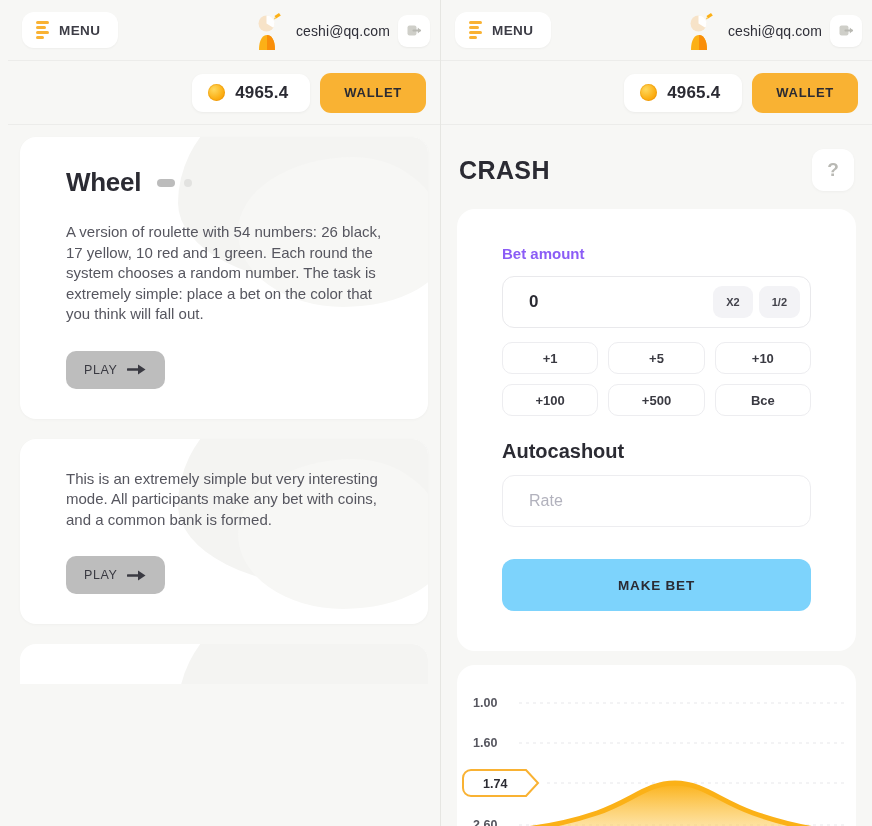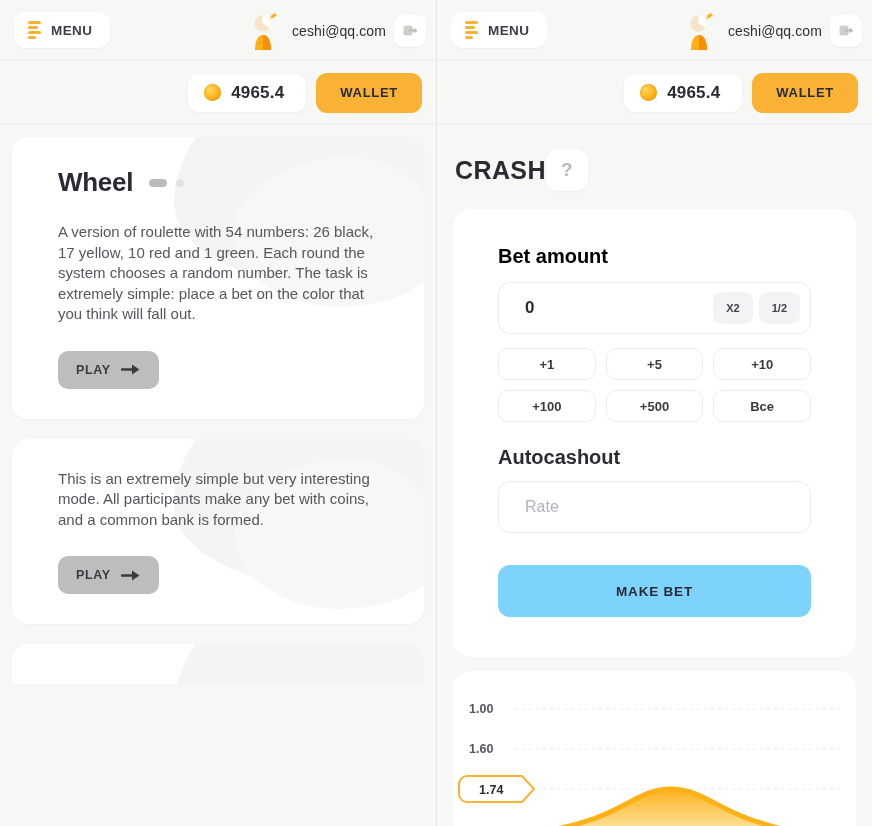--- a/index.html
+++ b/index.html
@@ -2,21 +2,21 @@
 <html><head>
 <meta charset="utf-8">
 <style>
   * { box-sizing: border-box; margin: 0; padding: 0; }
   html, body {
     width: 872px; height: 826px;
     font-family: "Liberation Sans", sans-serif;
     background: #f7f7f5;
     overflow: hidden;
   }
-  .screen { display: flex; width: 872px; height: 582px; }
+  .screen { display: flex; width: 872px; height: 582px; padding-left: 8px; }
 
   
   .panel { position: relative; height: 826px; background: #f7f7f5; overflow: hidden; }
   .panel-left  { width: 437px; border-right: 1px solid #e6e6e2; }
   .panel-right { width: 435px; }
 
   
   .topbar {
     height: 61px; background: #f7f7f5;
     display: flex; align-items: center;
@@ -103,37 +103,37 @@
   .dot-active { width: 18px; height: 8px; border-radius: 5px; background: #bcbcbc; }
   .dot { width: 8px; height: 8px; border-radius: 50%; background: #e2e2e0; }
   .card-desc {
     font-size: 15px; line-height: 20.5px; color: #56565f;
     max-width: 320px; margin-bottom: 26px;
   }
   .play-btn {
     background: #bdbdbd; border: none; border-radius: 10px;
     height: 38px; padding: 0 18px;
     display: inline-flex; align-items: center; gap: 10px;
-    font-size: 12.5px; font-weight: 700; color: #3a3a42; letter-spacing: .6px;
+    font-size: 12.5px; font-weight: 400; color: #3a3a42; letter-spacing: .6px;
     font-family: inherit; cursor: pointer;
   }
   .partial-card { height: 40px; background:#fff; border-radius:16px 16px 0 0; position:relative; overflow:hidden;}
 
   
   .crash-wrap { padding: 16px 16px 0 16px; }
-  .crash-head { display:flex; align-items:center; margin: 8px 2px 18px 2px; }
+  .crash-head { display:flex; align-items:center; justify-content:space-between; margin: 8px 2px 18px 2px; }
   .crash-title { font-size: 25px; font-weight: 800; color: #2b2b33; letter-spacing: .4px; }
   .help-btn {
     width: 42px; height: 42px; background:#fff; border-radius: 12px;
     display:flex; align-items:center; justify-content:center;
     font-size: 19px; color:#b9b9b4; font-weight: 700;
     box-shadow: 0 1px 3px rgba(0,0,0,0.04); cursor:pointer;
   }
   .bet-card { background:#fff; border-radius: 18px; padding: 36px 45px 40px 45px; }
-  .field-label { font-size: 20px; font-weight: 600; color:#000000; margin-bottom: 14px; }
+  .field-label { font-size: 15px; font-weight: 600; color:#8b5cf6; margin-bottom: 14px; }
   .bet-input-row {
     border: 1px solid #e9e9ec; border-radius: 12px; height: 52px;
     display:flex; align-items:center; padding: 0 10px 0 26px;
   }
   .bet-value { flex: 1; font-size: 17px; font-weight: 700; color:#2b2b33; }
   .mini-btn {
     background:#f3f3f6; border:none; border-radius: 9px;
     height: 32px; padding: 0 13px; margin-left: 6px;
     font-size: 11px; font-weight: 600; color:#42424b;
     font-family: inherit; cursor:pointer;

